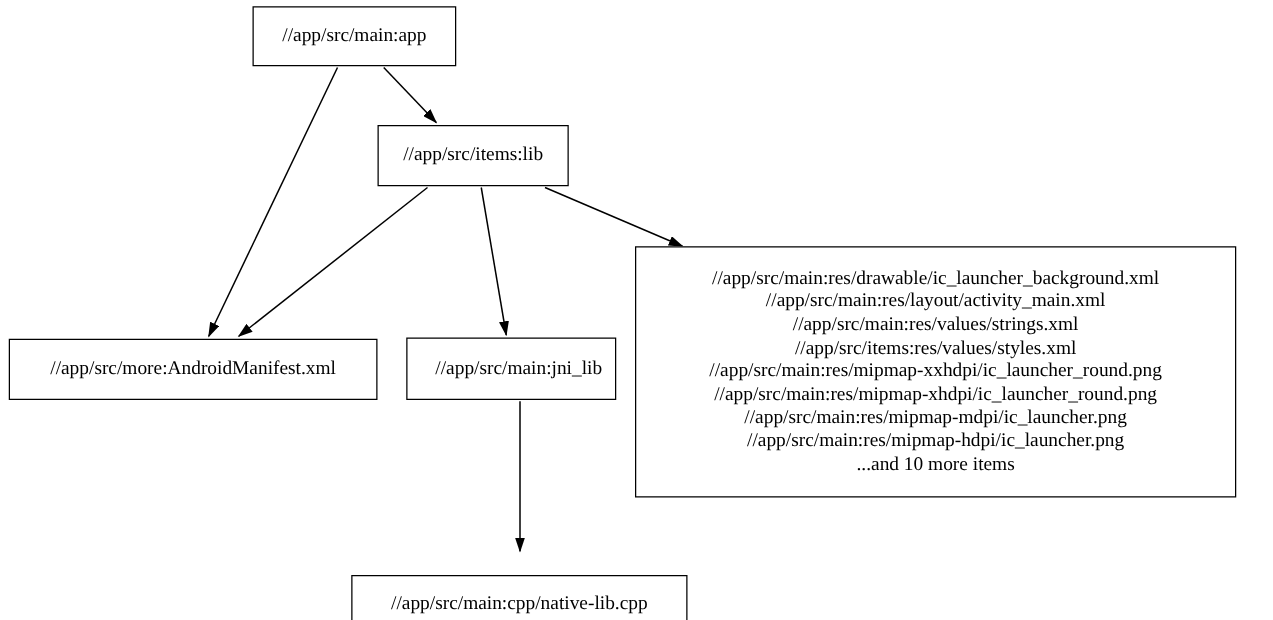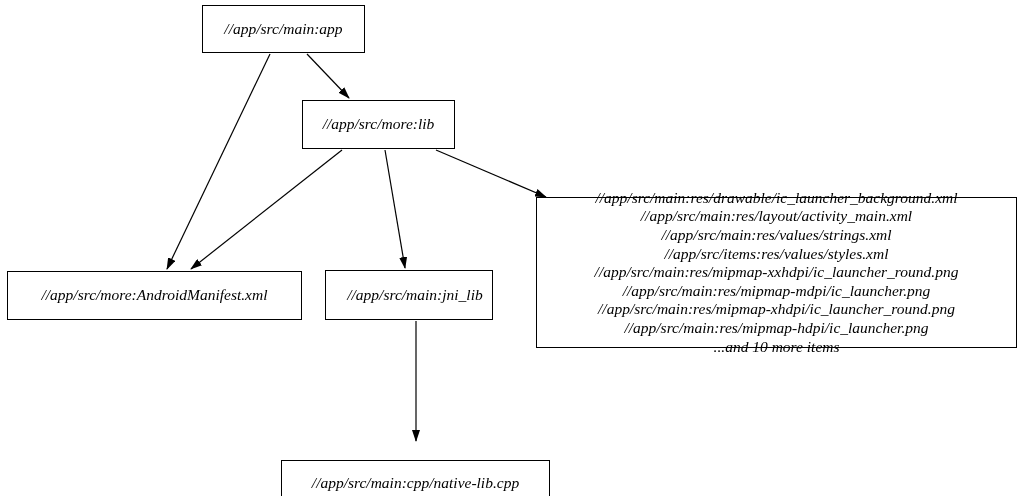--- a/index.html
+++ b/index.html
@@ -26,21 +26,20 @@
     background: #ffffff;
     border: 1px solid #000000;
     color: #000000;
     display: flex;
     align-items: center;
     justify-content: center;
     text-align: center;
     font-size: 15.5px;
     line-height: 18.6px;
     white-space: nowrap;
-    font-style: italic;
   }
   .node-multiline {
     flex-direction: column;
     justify-content: center;
   }
   .node-multiline .res-line {
     display: block;
     white-space: nowrap;
   }
 </style>
@@ -58,33 +57,33 @@
     <line x1="307" y1="54" x2="349" y2="98" stroke="#000000" stroke-width="1.2" marker-end="url(#arrow)"></line>
     <line x1="270" y1="54" x2="167" y2="269" stroke="#000000" stroke-width="1.2" marker-end="url(#arrow)"></line>
     <line x1="342" y1="150" x2="191" y2="269" stroke="#000000" stroke-width="1.2" marker-end="url(#arrow)"></line>
     <line x1="385" y1="150" x2="405" y2="268" stroke="#000000" stroke-width="1.2" marker-end="url(#arrow)"></line>
     <line x1="436" y1="150" x2="546" y2="197" stroke="#000000" stroke-width="1.2" marker-end="url(#arrow)"></line>
     <line x1="416" y1="321" x2="416" y2="441" stroke="#000000" stroke-width="1.2" marker-end="url(#arrow)"></line>
   </svg>
 
   <div class="node" style="left:202px; top:5px; width:163px; height:48px;">//app/src/main:app</div>
 
-  <div class="node" style="left:302px; top:100px; width:153px; height:49px;">//app/src/more:lib</div>
+  <div class="node" style="left:302px; top:100px; width:153px; height:49px;">//app/src/items:lib</div>
 
   <div class="node" style="left:7px; top:271px; width:295px; height:49px;">//app/src/more:AndroidManifest.xml</div>
 
   <div class="node" style="left:325px; top:270px; width:168px; height:50px;padding-left:12px;">//app/src/main:jni_lib</div>
 
-  <div class="node node-multiline" style="left:536px; top:197px; width:481px; height:151px;">
+  <div class="node node-multiline" style="left:508px; top:197px; width:481px; height:201px;">
     <span class="res-line">//app/src/main:res/drawable/ic_launcher_background.xml</span>
     <span class="res-line">//app/src/main:res/layout/activity_main.xml</span>
     <span class="res-line">//app/src/main:res/values/strings.xml</span>
     <span class="res-line">//app/src/items:res/values/styles.xml</span>
     <span class="res-line">//app/src/main:res/mipmap-xxhdpi/ic_launcher_round.png</span>
+    <span class="res-line">//app/src/main:res/mipmap-xhdpi/ic_launcher_round.png</span>
     <span class="res-line">//app/src/main:res/mipmap-mdpi/ic_launcher.png</span>
-    <span class="res-line">//app/src/main:res/mipmap-xhdpi/ic_launcher_round.png</span>
     <span class="res-line">//app/src/main:res/mipmap-hdpi/ic_launcher.png</span>
     <span class="res-line">...and 10 more items</span>
   </div>
 
   <div class="node" style="left:281px; top:460px; width:269px; height:47px;">//app/src/main:cpp/native-lib.cpp</div>
 
 </div>
 
 </body></html>

